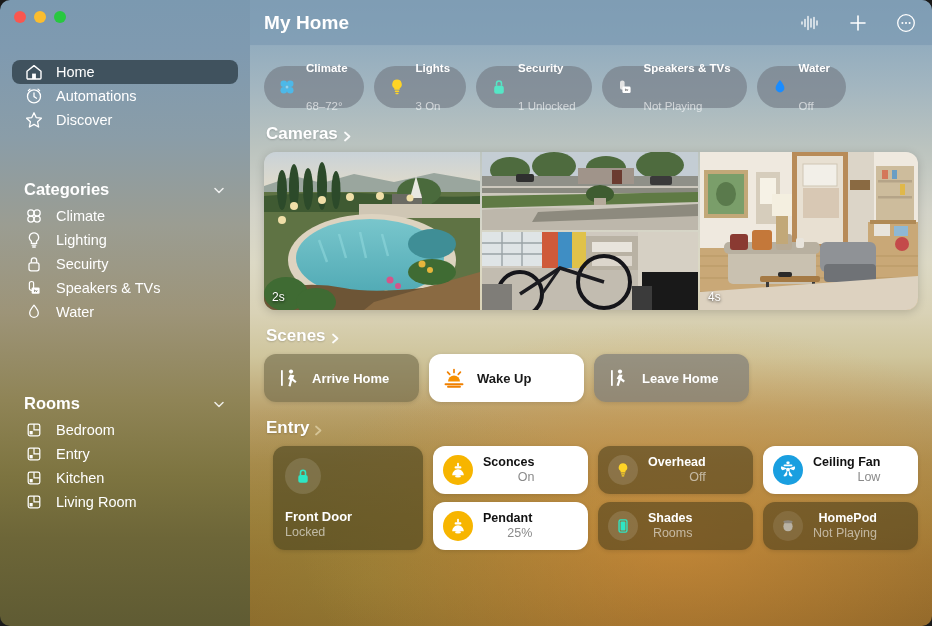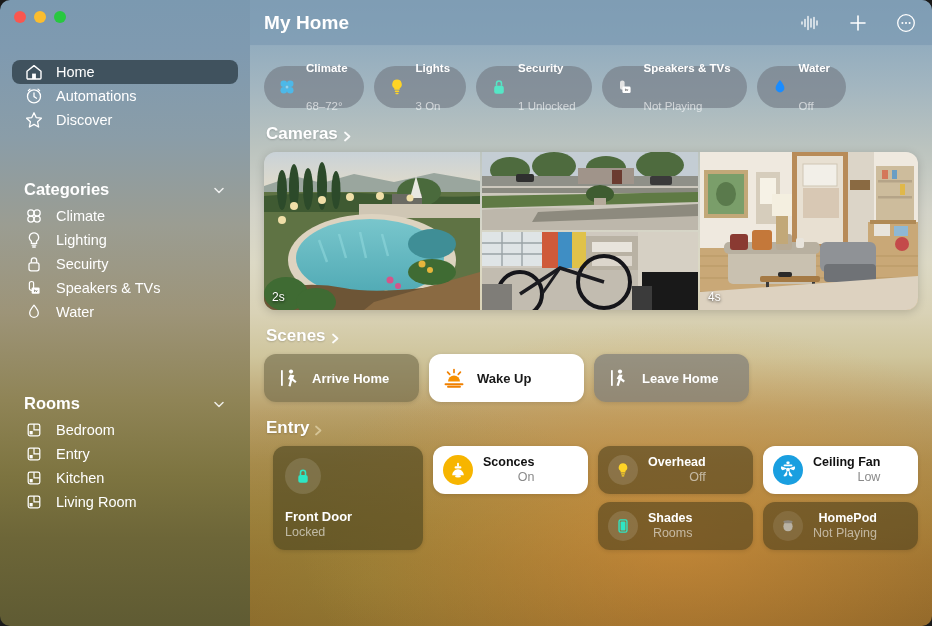--- a/index.html
+++ b/index.html
@@ -676,20 +676,34 @@
                 <rect x="6.6" y="6.2" width="6.8" height="2.2" rx="1"></rect>
                 <path d="M4.2 15.2c0-3 2.6-6 5.8-6s5.8 3 5.8 6z"></path>
                 <ellipse cx="10" cy="16.3" rx="3" ry="1.2"></ellipse>
               </svg>
             </span>
             <span class="t-txt">
               <div class="t-t">Sconces</div>
               <div class="t-s">On</div>
             </span>
           </div>
+          <div class="tile on">
+            <span class="t-ico" style="background:#f7b500">
+              <svg width="20" height="20" viewBox="0 0 20 20" fill="#fff">
+                <rect x="9.1" y="2.8" width="1.8" height="4" rx=".8"></rect>
+                <rect x="6.6" y="6.2" width="6.8" height="2.2" rx="1"></rect>
+                <path d="M4.2 15.2c0-3 2.6-6 5.8-6s5.8 3 5.8 6z"></path>
+                <ellipse cx="10" cy="16.3" rx="3" ry="1.2"></ellipse>
+              </svg>
+            </span>
+            <span class="t-txt">
+              <div class="t-t">Pendant</div>
+              <div class="t-s">25%</div>
+            </span>
+          </div>
         </div>
 
         <div class="col2">
           <div class="tile">
             <span class="t-ico" style="background:rgba(255,255,255,0.13)">
               <svg width="18" height="18" viewBox="0 0 20 20">
                 <path d="M10 2.6a4.7 4.7 0 0 0-2.7 8.6v1.6h5.4v-1.6A4.7 4.7 0 0 0 10 2.6z" fill="#ffd426"></path>
                 <rect x="7.8" y="13.6" width="4.4" height="1.5" rx=".7" fill="#ffd426"></rect>
                 <rect x="8.4" y="15.8" width="3.2" height="1.4" rx=".7" fill="#ffd426"></rect>
               </svg>

